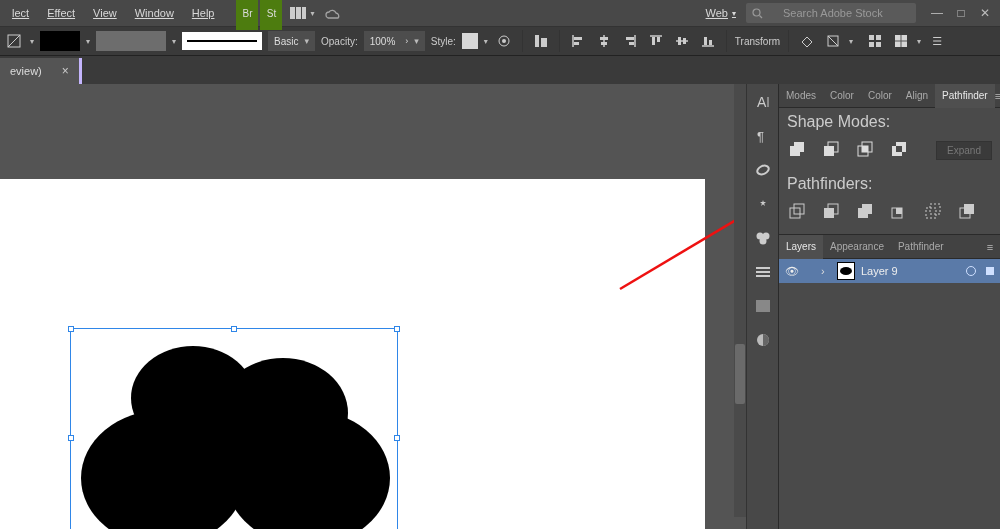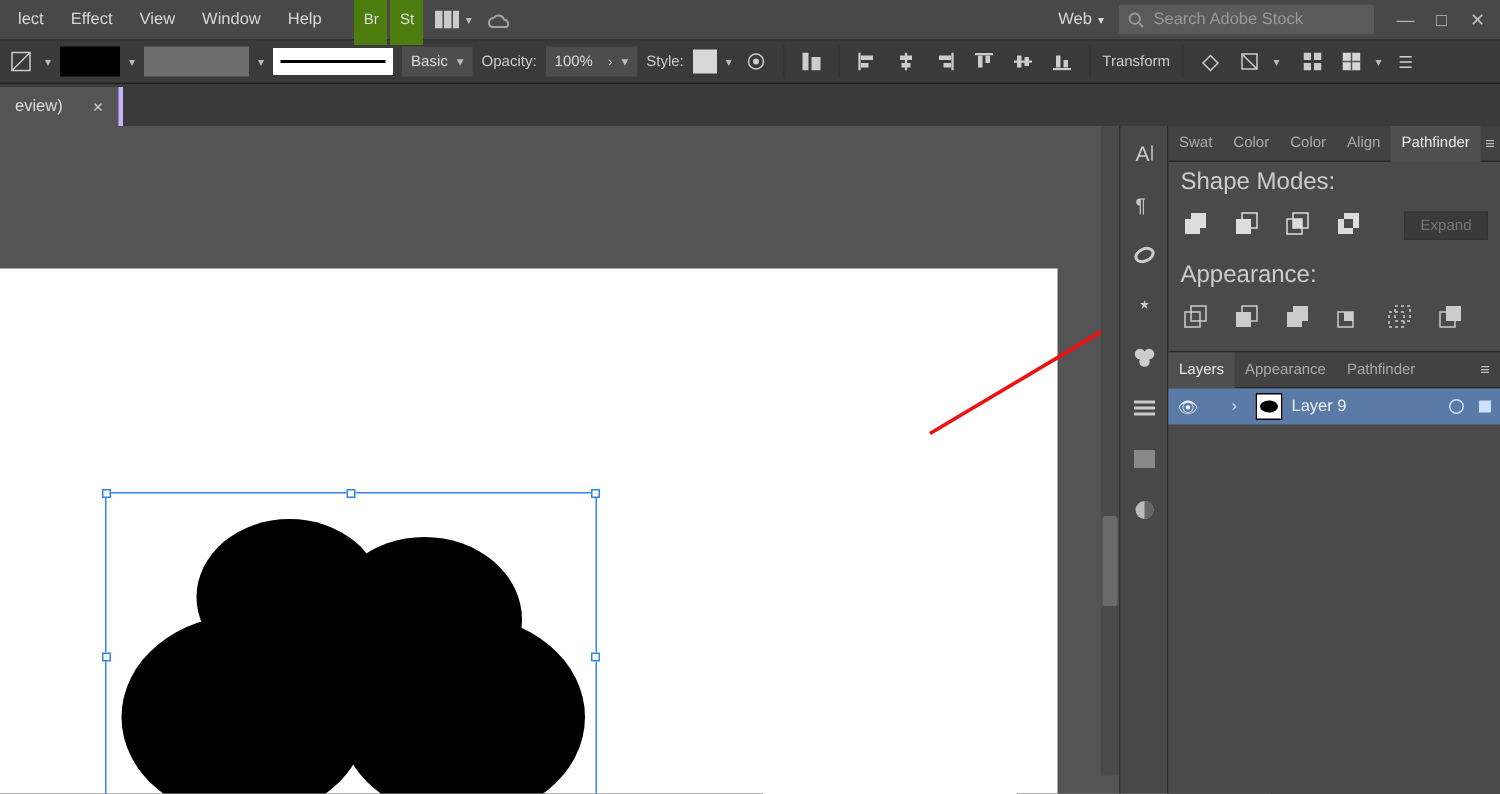--- a/index.html
+++ b/index.html
@@ -11,26 +11,26 @@
     --text:#d8d8d8;
     --text-dim:#9a9a9a;
     --border:#2a2a2a;
     --accent:#4a7ab5;
     --select:#4f7fd1;
   }
   *{box-sizing:border-box;margin:0;padding:0;font-family:"Segoe UI",Tahoma,sans-serif;user-select:none;}
   html,body{width:1000px;height:529px;overflow:hidden;background:var(--bg);color:var(--text);font-size:11px;}
   
   #menubar{height:26px;background:var(--bg);display:flex;align-items:center;padding:0 4px;gap:2px;}
-  #menubar .mitem{padding:4px 8px;color:var(--text);cursor:default;}
+  #menubar .mitem{padding:4px 8px;color:var(--text);cursor:default;text-decoration:underline;}
   #menubar .iconbtn{width:22px;height:33px;background:#4d7c0f;display:flex;align-items:center;justify-content:center;font-size:10px;color:#ddd;}
   #menubar .dd{display:flex;align-items:center;gap:4px;padding:0 6px;}
   #menubar .cloud{width:20px;height:20px;display:flex;align-items:center;justify-content:center;opacity:.8}
   #menubar .spacer{flex:1}
-  .search{display:flex;align-items:center;background:#5a5a5a;height:20px;width:170px;padding:0 6px;gap:6px;color:#999;font-size:11px;border-radius:2px;}
+  .search{display:flex;align-items:center;background:#5a5a5a;height:20px;width:170px;padding:0 6px;gap:20px;color:#999;font-size:11px;border-radius:2px;}
   .winbtn{width:22px;height:16px;display:flex;align-items:center;justify-content:center;color:#bbb;font-size:12px;}
   
   #controlbar{height:30px;background:var(--bg-dark);border-top:1px solid #333;border-bottom:1px solid #222;display:flex;align-items:center;padding:0 4px;gap:6px;}
   .swatch{height:20px;background:#000;width:40px;}
   .swatch.light{background:#6d6d6d;width:70px;}
   .stroke-prev{width:80px;height:18px;background:#fff;display:flex;align-items:center;justify-content:center;}
   .stroke-prev span{display:block;width:70px;height:2px;background:#000;}
   .ddown{height:20px;background:#4d4d4d;display:flex;align-items:center;padding:0 6px;gap:4px;color:#ddd;font-size:10px;}
   .ddown::after{content:"▾";color:#bbb;font-size:9px;margin-left:2px;}
   .lbl{color:#ccc;font-size:10px;}
@@ -329,21 +329,21 @@
         <svg width="16" height="16">
           <circle cx="8" cy="8" r="6" fill="#bbb"></circle>
           <path d="M8 2a6 6 0 010 12z" fill="#666"></path>
         </svg>
       </span>
   </div>
 
   <div id="panels">
 
     <div class="panel-tabs">
-      <span class="ptab">Swat</span>
+      <span class="ptab">Modes</span>
       <span class="ptab">Color</span>
       <span class="ptab">Color</span>
       <span class="ptab">Align</span>
       <span class="ptab active">Pathfinder</span>
       <span class="pmenu">≡</span>
     </div>
     <div class="subhead">Shape Modes:</div>
     <div class="shape-row">
       <span class="pfbtn">
           <svg width="18" height="18">
@@ -366,21 +366,21 @@
         </span>
       <span class="pfbtn">
           <svg width="18" height="18">
             <rect x="2" y="5" width="10" height="10" fill="#ddd"></rect>
             <rect x="6" y="1" width="10" height="10" fill="#ddd"></rect>
             <rect x="6" y="5" width="6" height="6" fill="#4a4a4a"></rect>
           </svg>
         </span>
       <span class="expand-btn">Expand</span>
     </div>
-    <div class="subhead">Appearance:</div>
+    <div class="subhead">Pathfinders:</div>
     <div class="shape-row pf">
       <span class="pfbtn">
           <svg width="18" height="18">
             <rect x="2" y="5" width="10" height="10" fill="none" stroke="#ccc"></rect>
             <rect x="6" y="1" width="10" height="10" fill="none" stroke="#ccc"></rect>
           </svg>
         </span>
       <span class="pfbtn">
           <svg width="18" height="18">
             <rect x="2" y="5" width="10" height="10" fill="#ccc"></rect>

